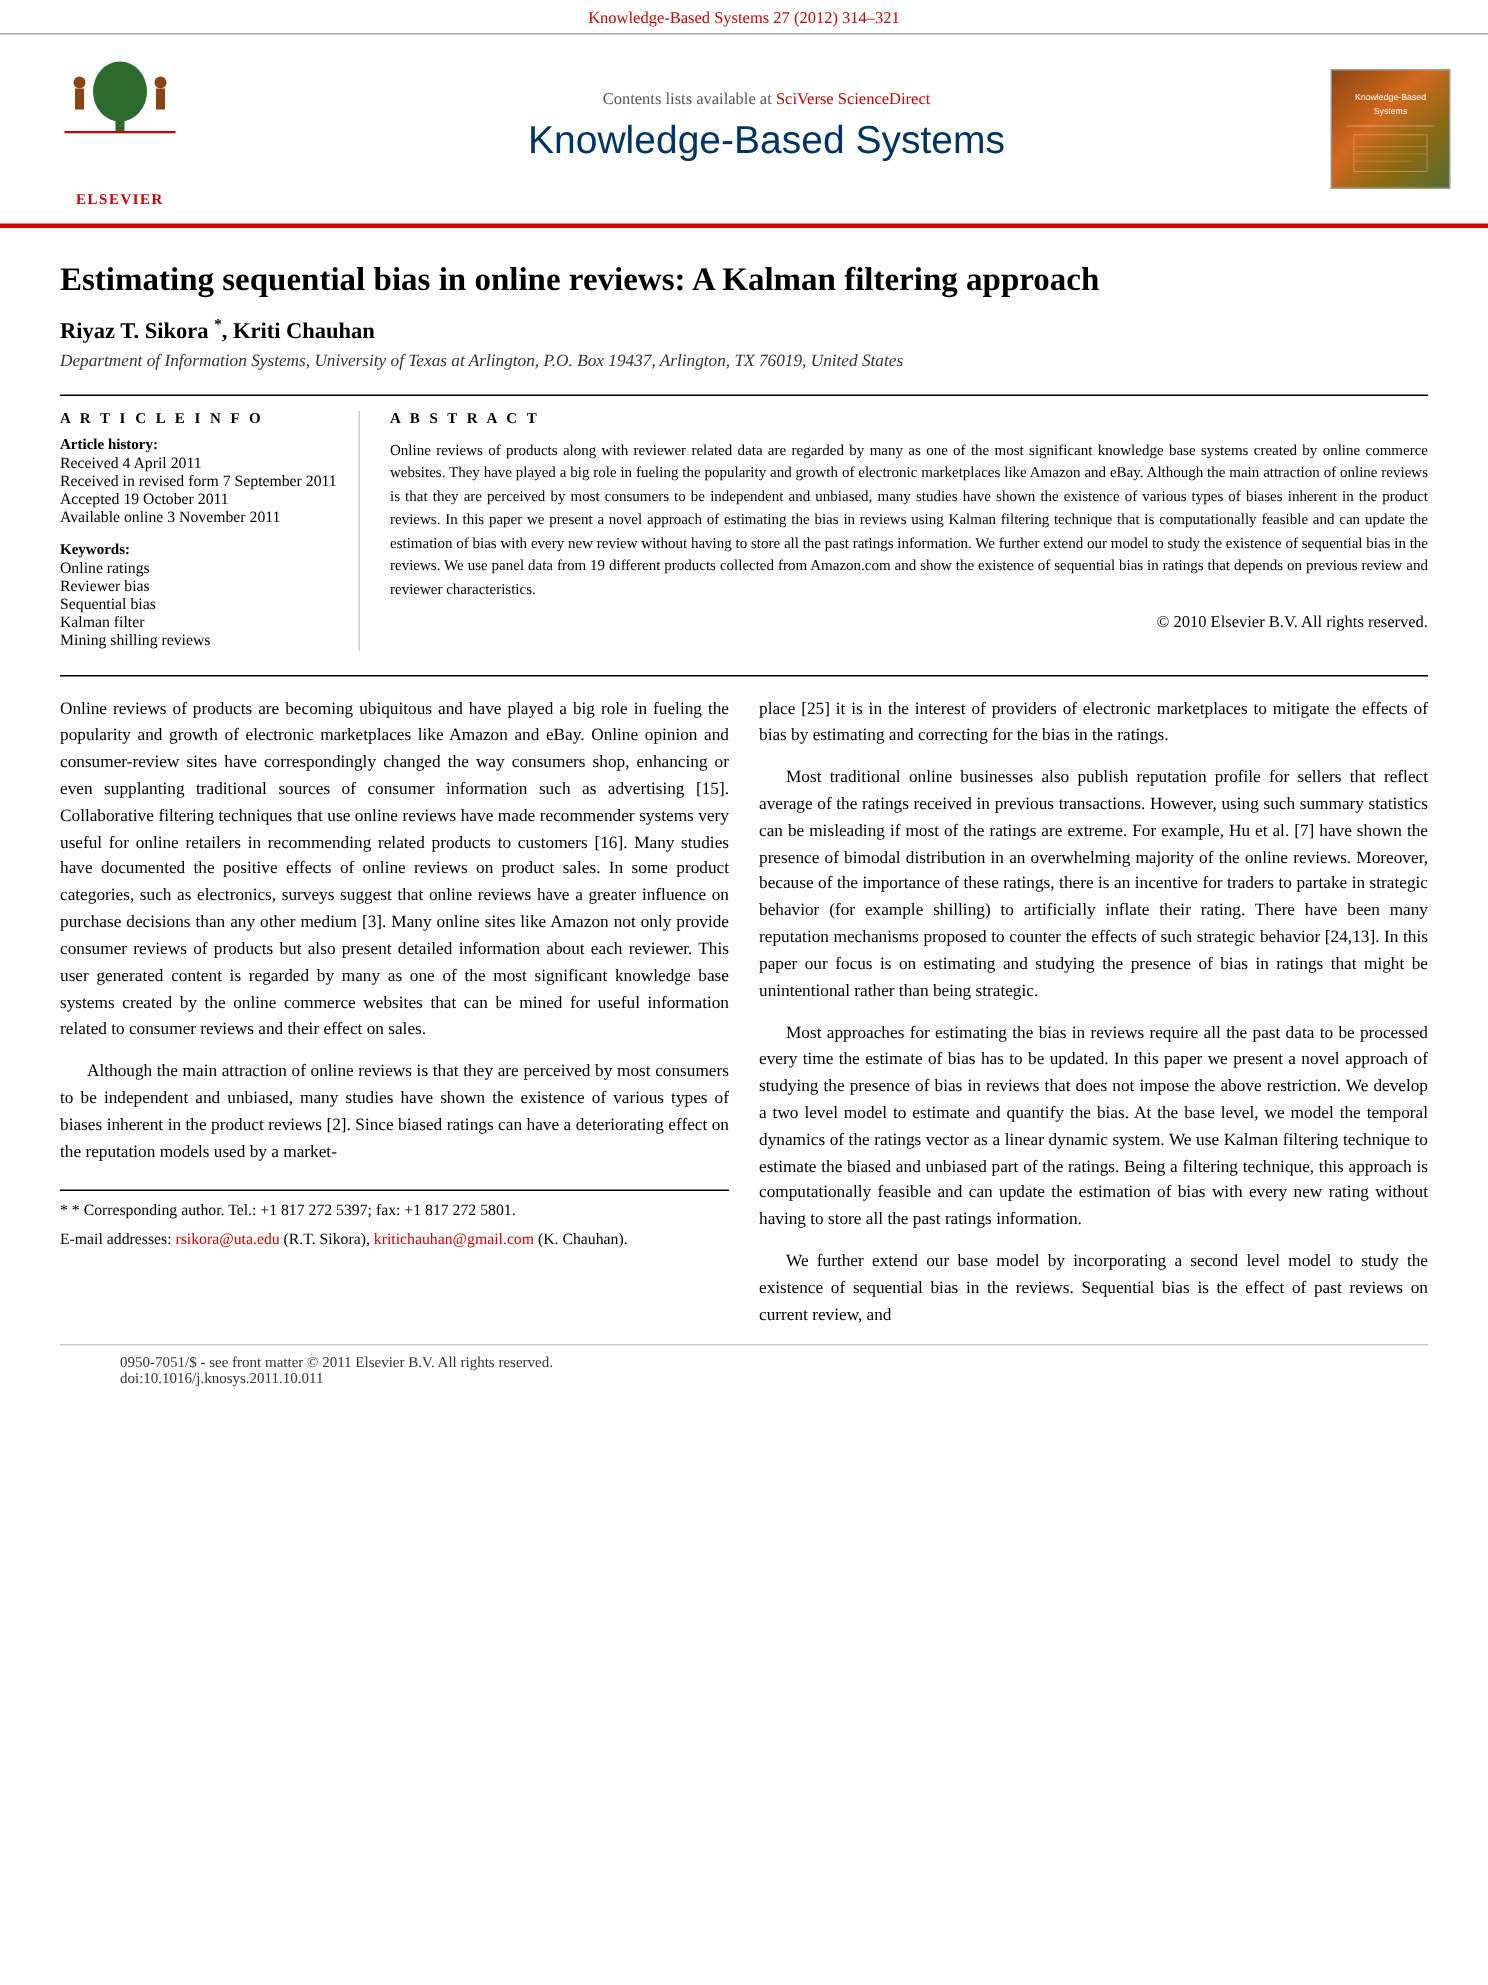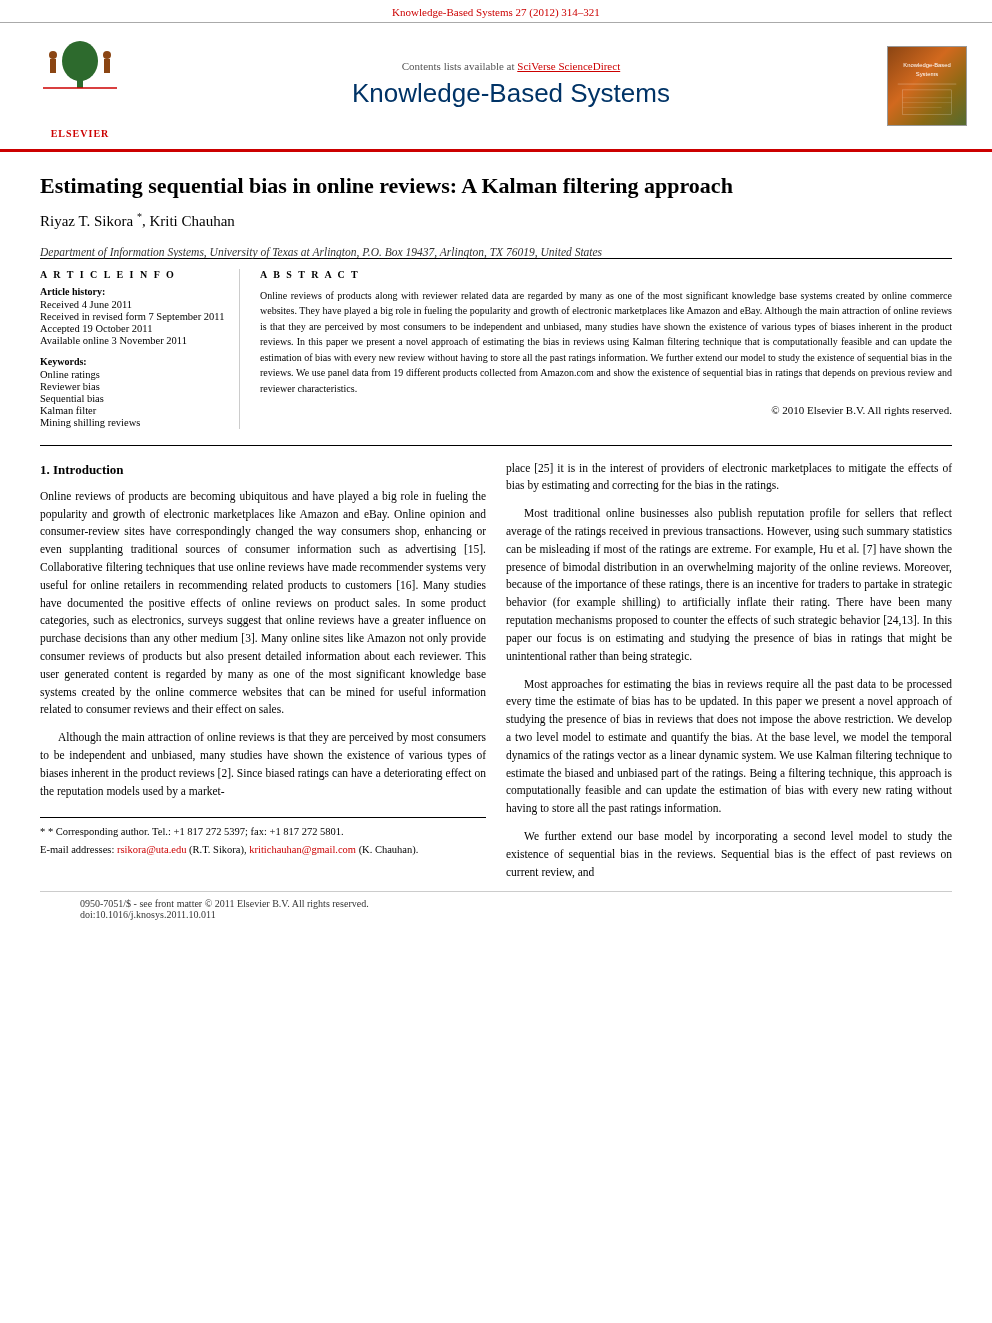--- a/index.html
+++ b/index.html
@@ -94,31 +94,33 @@
       font-size: 22px;
       font-weight: bold;
       margin-bottom: 10px;
       line-height: 1.3;
       color: #000;
     }
 
     
     .authors {
       font-size: 15px;
-      margin-bottom: 16px;
+      margin-bottom: 5px;
+      font-weight: bold;
     }
     .authors sup {
       font-size: 10px;
     }
 
     
     .affiliation {
       font-size: 11.5px;
       font-style: italic;
       color: #333;
+      margin-bottom: 16px;
     }
 
     
     .info-section {
       display: flex;
       gap: 0;
       border-top: 1px solid #000;
       padding-top: 10px;
       margin-bottom: 16px;
     }
@@ -254,21 +256,21 @@
       <circle cx="72" cy="22" r="4" fill="#8B4513"></circle>
       <rect x="69" y="26" width="6" height="14" fill="#8B4513"></rect>
 
       <line x1="8" y1="55" x2="82" y2="55" stroke="#c00" stroke-width="1.5"></line>
     </svg>
     <div class="elsevier-text">ELSEVIER</div>
   </div>
 
   <div class="journal-header-center">
     <div class="sciverse-line">
-      Contents lists available at <span style="color:#c00; text-decoration:underline;">SciVerse ScienceDirect</span>
+      Contents lists available at <span style="color:#c00; ">SciVerse ScienceDirect</span>
     </div>
     <div class="journal-title">Knowledge-Based Systems</div>
   </div>
 
   <div class="journal-header-right">
     <div class="journal-thumb">
       <svg width="80" height="80" viewBox="0 0 80 80">
         <defs>
           <linearGradient id="tg" x1="0%" y1="0%" x2="100%" y2="100%">
             <stop offset="0%" style="stop-color:#8B4513"></stop>
@@ -300,21 +302,21 @@
   </div>
 
   <div class="affiliation">Department of Information Systems, University of Texas at Arlington, P.O. Box 19437, Arlington, TX 76019, United States</div>
 
   <div class="info-section">
 
     <div class="article-info">
       <div class="info-heading">A R T I C L E   I N F O</div>
 
       <div class="info-subheading">Article history:</div>
-      <div class="info-line">Received 4 June 2011</div>
+      <div class="info-line">Received 4 April 2011</div>
       <div class="info-line">Received in revised form 7 September 2011</div>
       <div class="info-line">Accepted 19 October 2011</div>
       <div class="info-line">Available online 3 November 2011</div>
 
       <div class="keywords-section">
         <div class="info-subheading">Keywords:</div>
         <div class="keyword-item">Online ratings</div>
         <div class="keyword-item">Reviewer bias</div>
         <div class="keyword-item">Sequential bias</div>
         <div class="keyword-item">Kalman filter</div>
@@ -328,21 +330,20 @@
       <div class="abstract-copyright">© 2010 Elsevier B.V. All rights reserved.</div>
     </div>
 
   </div>
 
   <hr class="section-divider">
 
   <div class="body-columns">
 
     <div class="body-col">
-      <div class="section-heading">1. Introduction</div>
 
       <p class="body-paragraph">
         Online reviews of products are becoming ubiquitous and have played a big role in fueling the popularity and growth of electronic marketplaces like Amazon and eBay. Online opinion and consumer-review sites have correspondingly changed the way consumers shop, enhancing or even supplanting traditional sources of consumer information such as advertising [15]. Collaborative filtering techniques that use online reviews have made recommender systems very useful for online retailers in recommending related products to customers [16]. Many studies have documented the positive effects of online reviews on product sales. In some product categories, such as electronics, surveys suggest that online reviews have a greater influence on purchase decisions than any other medium [3]. Many online sites like Amazon not only provide consumer reviews of products but also present detailed information about each reviewer. This user generated content is regarded by many as one of the most significant knowledge base systems created by the online commerce websites that can be mined for useful information related to consumer reviews and their effect on sales.
       </p>
 
       <p class="body-paragraph">
         Although the main attraction of online reviews is that they are perceived by most consumers to be independent and unbiased, many studies have shown the existence of various types of biases inherent in the product reviews [2]. Since biased ratings can have a deteriorating effect on the reputation models used by a market-
       </p>
 
       <div class="footnote-area">

